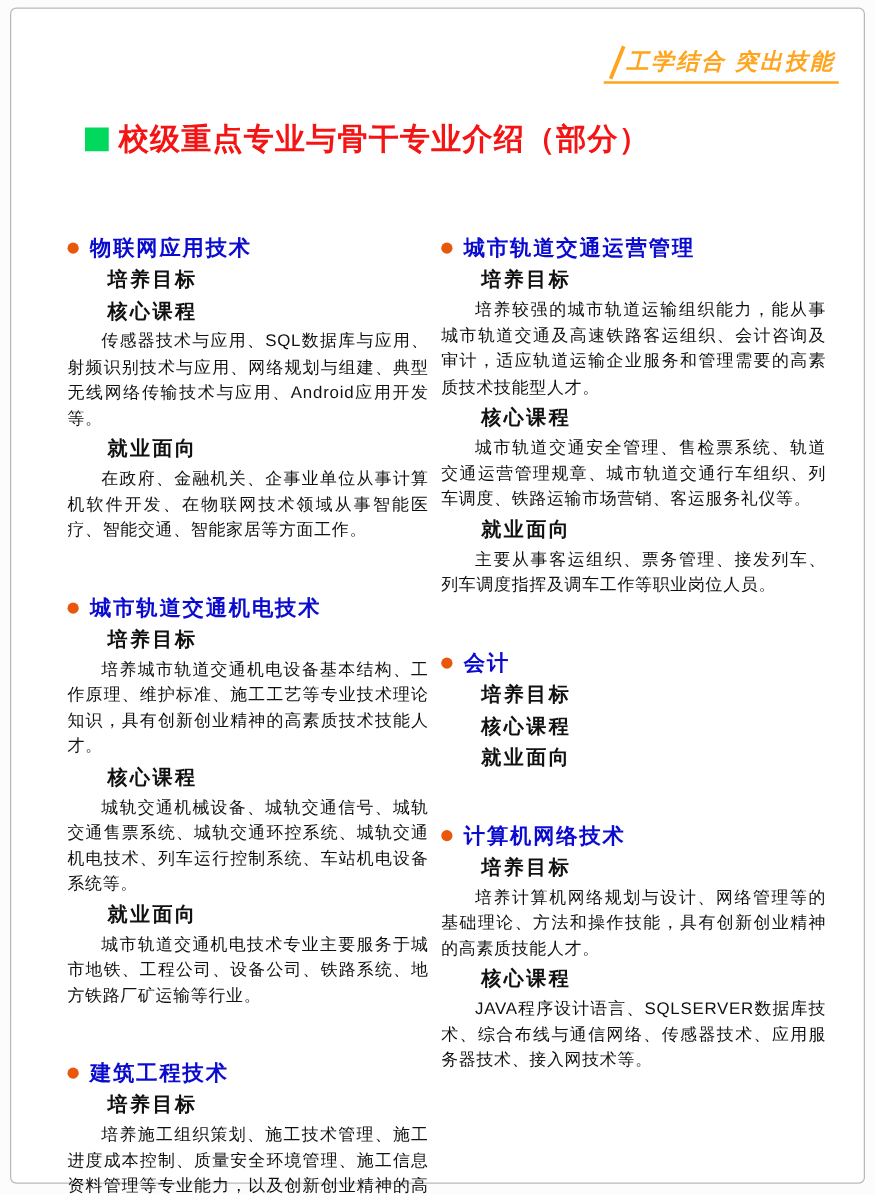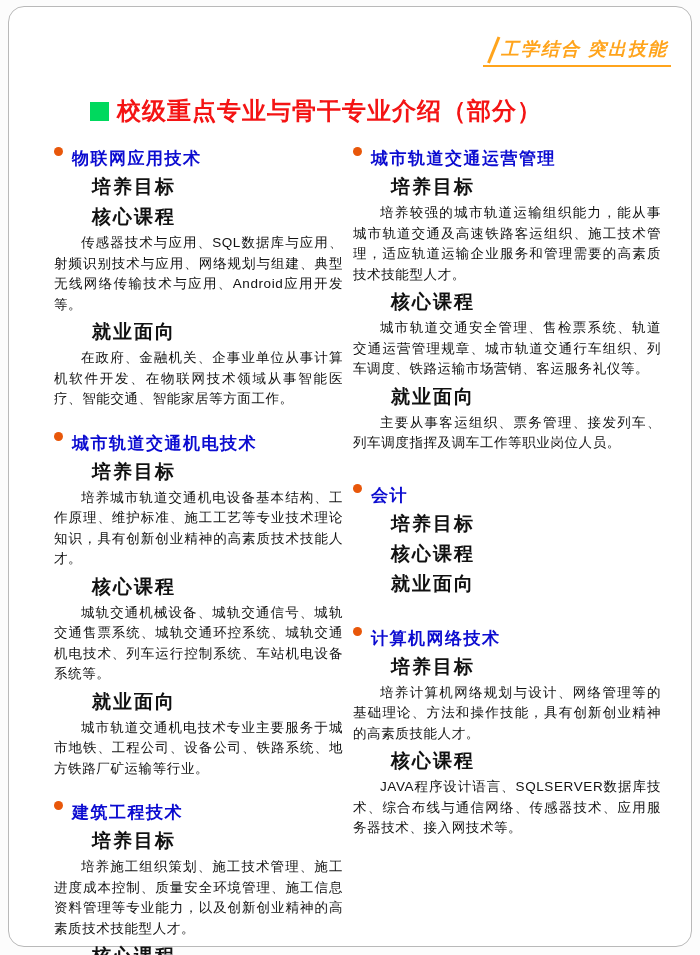--- a/index.html
+++ b/index.html
@@ -14,42 +14,42 @@
   body{
     width:700px;height:955px;position:relative;overflow:hidden;
     background:#fcfcfc;
     font-family:"Liberation Sans","DejaVu Sans",sans-serif;
     color:var(--ink);
   }
   .page{
     position:absolute;top:6px;left:8px;right:8px;bottom:8px;
     background:#ffffff;
     border:1px solid #b9b9b9;
-    border-radius:16px;
+    border-radius:5px;
   }
   
   .slogan{
     position:absolute;top:30px;right:20px;
     color:var(--slogan);
     font-weight:bold;font-style:italic;
     font-size:18px;letter-spacing:2px;
     border-bottom:2px solid var(--slogan);
     padding:0 3px 4px 18px;
     white-space:nowrap;
   }
   .slash{
     position:absolute;left:4px;bottom:2px;
     width:0;height:28px;
     border-left:3px solid var(--slogan);
     transform:rotate(22deg);
     transform-origin:bottom center;
   }
   
   .main-title{
-    position:absolute;top:88px;left:66px;
+    position:absolute;top:88px;left:44px;
     display:flex;align-items:center;padding-left:15px;
   }
   .green-square{
     width:19px;height:19px;background:var(--green);
     margin-right:8px;flex:none;
   }
   .title-text{
     color:var(--red);
     font-size:24px;font-weight:bold;letter-spacing:1px;
     white-space:nowrap;
@@ -59,34 +59,34 @@
     position:absolute;top:140px;left:45px;right:30px;
     display:flex;gap:10px;align-items:flex-start;
   }
   .col{display:block;}
   .col-left{width:289px;flex:none;}
   .col-right{flex:1;min-width:0;}
   .major{display:block;}
   .col-left .major + .major{margin-top:22px;}
   .col-right .major + .major{margin-top:30px;}
   .major-head{
-    display:flex;margin-bottom:3px;
+    display:flex;align-items:center;margin-bottom:3px;margin-top:40px;
   }
   .bullet{
     width:9px;height:9px;border-radius:50%;
     background:var(--orange);
     margin-right:9px;flex:none;
   }
   .major-title{
     color:var(--blue);
     font-size:17px;font-weight:bold;letter-spacing:1.5px;
     white-space:nowrap;
   }
   .sub-heading{
-    font-weight:bold;font-size:19px;
+    font-weight:bold;font-size:16px;
     padding-left:2em;
     margin:4px 0 3px 0;
     letter-spacing:2px;
   }
   .body-text{
     margin:0;
     font-size:13.5px;line-height:1.52;
     text-align:justify;
     text-indent:2em;
     letter-spacing:0.6px;
@@ -144,21 +144,21 @@
 
   </section>
 </div>
     <div class="col col-right">
   <section class="major">
     <div class="major-head">
       <span class="bullet"></span>
       <span class="major-title">城市轨道交通运营管理</span>
     </div>
     <div class="sub-heading">培养目标</div>
-    <p class="body-text">培养较强的城市轨道运输组织能力，能从事城市轨道交通及高速铁路客运组织、施工技术管理，适应轨道运输企业服务和管理需要的高素质技术技能型人才。</p>
+    <p class="body-text">培养较强的城市轨道运输组织能力，能从事城市轨道交通及高速铁路客运组织、会计咨询及审计，适应轨道运输企业服务和管理需要的高素质技术技能型人才。</p>
     <div class="sub-heading">核心课程</div>
     <p class="body-text">城市轨道交通安全管理、售检票系统、轨道交通运营管理规章、城市轨道交通行车组织、列车调度、铁路运输市场营销、客运服务礼仪等。</p>
     <div class="sub-heading">就业面向</div>
     <p class="body-text">主要从事客运组织、票务管理、接发列车、列车调度指挥及调车工作等职业岗位人员。</p>
   </section>
 
   <section class="major">
     <div class="major-head">
       <span class="bullet"></span>
       <span class="major-title">会计</span>

